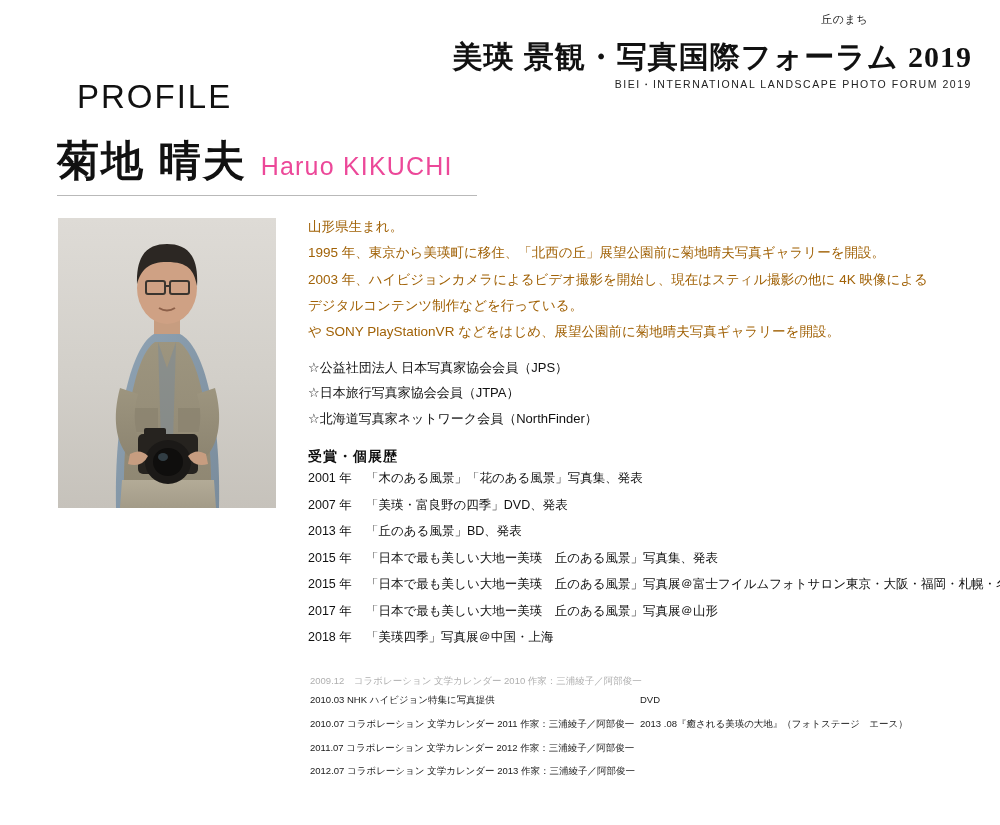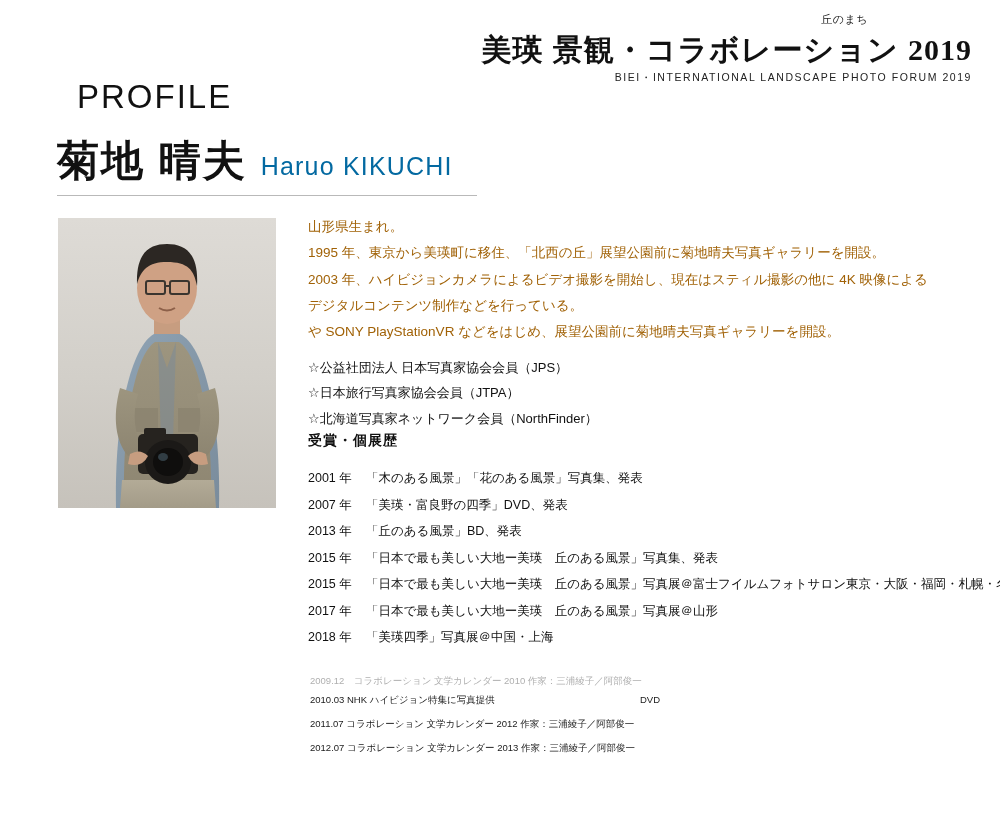--- a/index.html
+++ b/index.html
@@ -22,21 +22,21 @@
     position: absolute;
     top: 14px;
     right: 28px;
     text-align: right;
     line-height: 1;
   }
   .forum-logo .small-top {
     font-size: 11px;
     letter-spacing: 0.5px;
     color: #1a1a1a;
-    margin-bottom: 10px;
+    margin-bottom: 17px;
     margin-right: 104px;
   }
   .forum-logo .main-title {
     font-size: 30px;
     font-weight: 700;
     letter-spacing: 1px;
     color: #111;
     white-space: nowrap;
   }
   .forum-logo .main-title .year {
@@ -77,21 +77,21 @@
   }
   .name-ja {
     font-size: 42px;
     font-weight: 700;
     letter-spacing: 2px;
     color: #111;
   }
   .name-en {
     font-size: 25px;
     letter-spacing: 1.2px;
-    color: #0369a1;
+    color: #ec4899;
     margin-left: 14px;
     font-weight: 400;
   }
   .name-rule {
     margin-top: 6px;
     border-bottom: 1px solid #b9b9b9;
     width: 420px;
   }
 
   
@@ -125,21 +125,21 @@
     width: 640px;
     font-size: 13px;
     line-height: 1.95;
     color: #111;
   }
   .memberships p { margin: 0; }
 
   
   .awards-title {
     position: absolute;
-    top: 432px;
+    top: 448px;
     left: 308px;
     font-size: 14px;
     font-weight: 700;
     letter-spacing: 1px;
     color: #111;
   }
   .awards-list {
     position: absolute;
     top: 465px;
     left: 308px;
@@ -188,21 +188,21 @@
     position: relative;
     top: -7px;
   }
 </style>
 </head>
 <body>
 
 <div class="forum-logo">
   <div class="small-top">丘のまち</div>
   <div class="main-title">
-    <span>美瑛 景観・コラボレーション</span>
+    <span>美瑛 景観・写真国際フォーラム</span>
     <span class="year">2019</span>
   </div>
   <div class="sub-title">BIEI・INTERNATIONAL  LANDSCAPE  PHOTO  FORUM  2019</div>
 </div>
 
 <div class="profile-heading">PROFILE</div>
 
 <div class="name-block">
   <div class="name-row">
     <span class="name-ja">菊地 晴夫</span>
@@ -324,20 +324,24 @@
   <div class="footer-row clipped">
     <div>
       <span class="footer-left">2009.12　コラボレーション 文学カレンダー 2010  作家：三浦綾子／阿部俊一</span>
     </div>
   </div>
   <div class="footer-row">
     <span class="footer-left">2010.03  NHK ハイビジョン特集に写真提供</span>
     <span class="footer-right">DVD</span>
   </div>
   <div class="footer-row">
+    <span class="footer-left">2010.07  コラボレーション 文学カレンダー 2011  作家：三浦綾子／阿部俊一</span>
+    <span class="footer-right">2013 .08『癒される美瑛の大地』（フォトステージ　エース）</span>
+  </div>
+  <div class="footer-row">
     <span class="footer-left">2011.07  コラボレーション 文学カレンダー 2012  作家：三浦綾子／阿部俊一</span>
     <span class="footer-right"></span>
   </div>
   <div class="footer-row">
     <span class="footer-left">2012.07  コラボレーション 文学カレンダー 2013  作家：三浦綾子／阿部俊一</span>
     <span class="footer-right"></span>
   </div>
 </div>
 
 </body></html>

